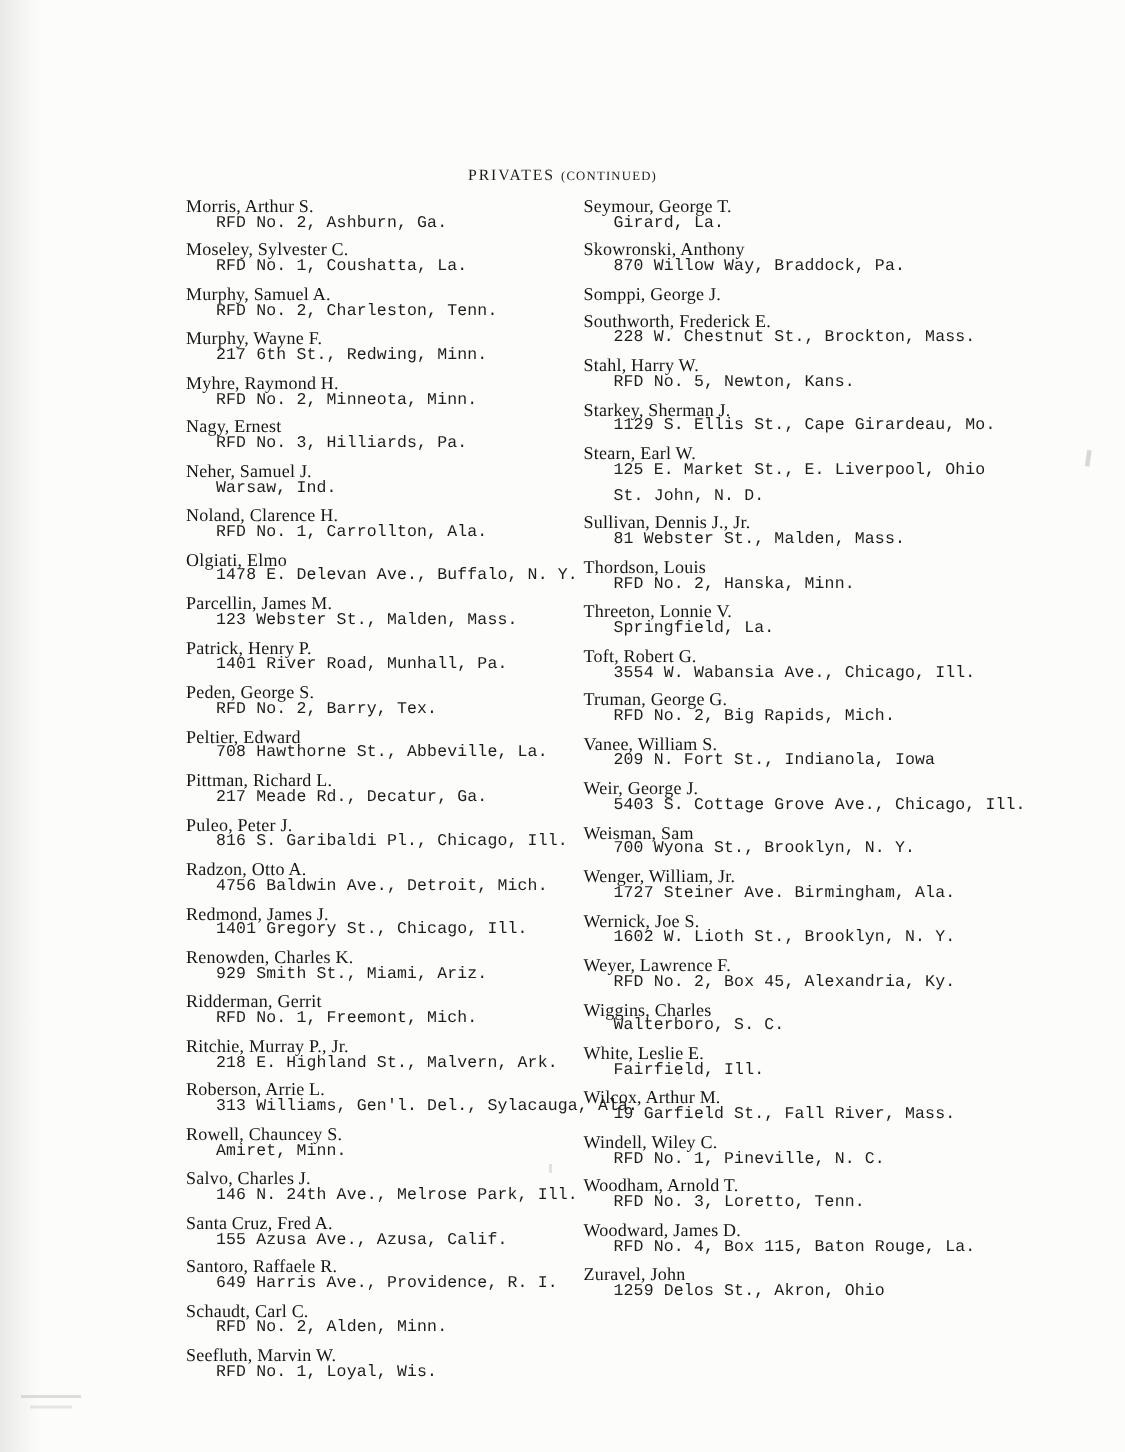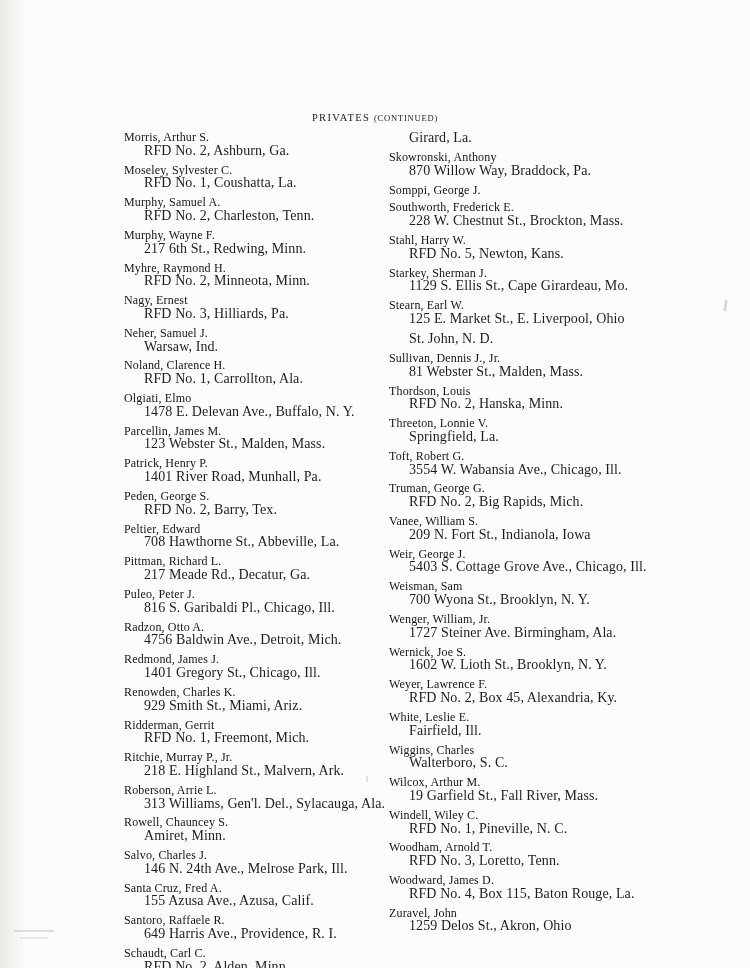--- a/index.html
+++ b/index.html
@@ -73,25 +73,26 @@
     margin-bottom: 5.1px;
     line-height: 1.06;
   }
   .name {
     font-size: 12px;
     letter-spacing: 0.15px;
     white-space: nowrap;
     color: #151515;
   }
   .addr {
-    font-size: 14px;
+    font-size: 11px;
     letter-spacing: 0.1px;
     white-space: nowrap;
     padding-left: 20px;
     color: #1d1d1d;
+    font-family: Liberation Mono, monospace;
   }
   
   .speck {
     position: absolute;
     background: #b9b9b4;
     pointer-events: none;
   }
   .s1 { left: 724px; top: 300px; width: 3px; height: 11px; transform: rotate(8deg); opacity: .55; }
   .s2 { left: 14px;  top: 930px; width: 40px; height: 2px; opacity: .45; }
   .s3 { left: 20px;  top: 937px; width: 28px; height: 2px; opacity: .35; }
@@ -213,20 +214,21 @@
           <div class="name">Schaudt, Carl C.</div>
           <div class="addr">RFD No. 2, Alden, Minn.</div>
         </div>
         <div class="entry">
           <div class="name">Seefluth, Marvin W.</div>
           <div class="addr">RFD No. 1, Loyal, Wis.</div>
         </div>
       </div>
     <div class="col col-right">
         <div class="entry">
+          <div class="name">Seymour, George T.</div>
           <div class="addr">Girard, La.</div>
         </div>
         <div class="entry">
           <div class="name">Skowronski, Anthony</div>
           <div class="addr">870 Willow Way, Braddock, Pa.</div>
         </div>
         <div class="entry">
           <div class="name">Somppi, George J.</div>
         </div>
         <div class="entry">
@@ -286,26 +288,26 @@
         </div>
         <div class="entry">
           <div class="name">Wernick, Joe S.</div>
           <div class="addr">1602 W. Lioth St., Brooklyn, N. Y.</div>
         </div>
         <div class="entry">
           <div class="name">Weyer, Lawrence F.</div>
           <div class="addr">RFD No. 2, Box 45, Alexandria, Ky.</div>
         </div>
         <div class="entry">
+          <div class="name">Wiggins, Charles</div>
+          <div class="addr">Walterboro, S. C.</div>
+        </div>
+        <div class="entry">
           <div class="name">White, Leslie E.</div>
           <div class="addr">Fairfield, Ill.</div>
-        </div>
-        <div class="entry">
-          <div class="name">Wiggins, Charles</div>
-          <div class="addr">Walterboro, S. C.</div>
         </div>
         <div class="entry">
           <div class="name">Wilcox, Arthur M.</div>
           <div class="addr">19 Garfield St., Fall River, Mass.</div>
         </div>
         <div class="entry">
           <div class="name">Windell, Wiley C.</div>
           <div class="addr">RFD No. 1, Pineville, N. C.</div>
         </div>
         <div class="entry">

